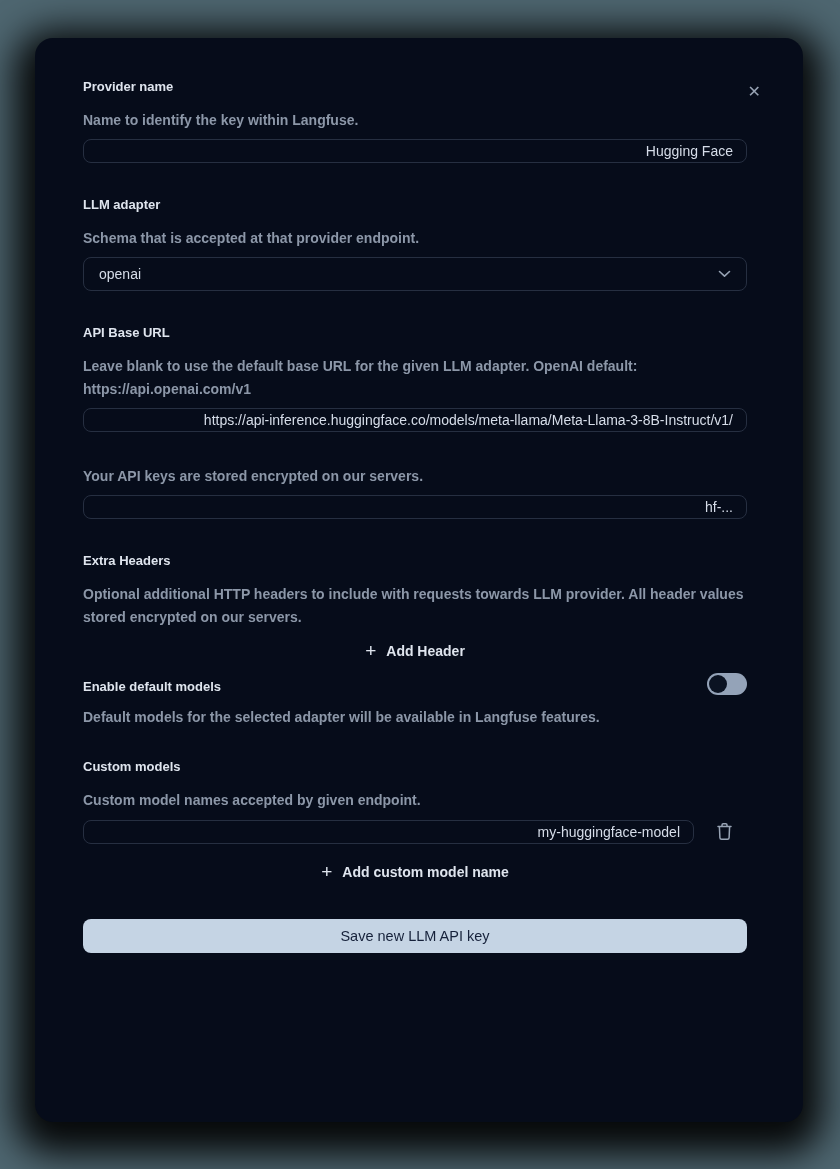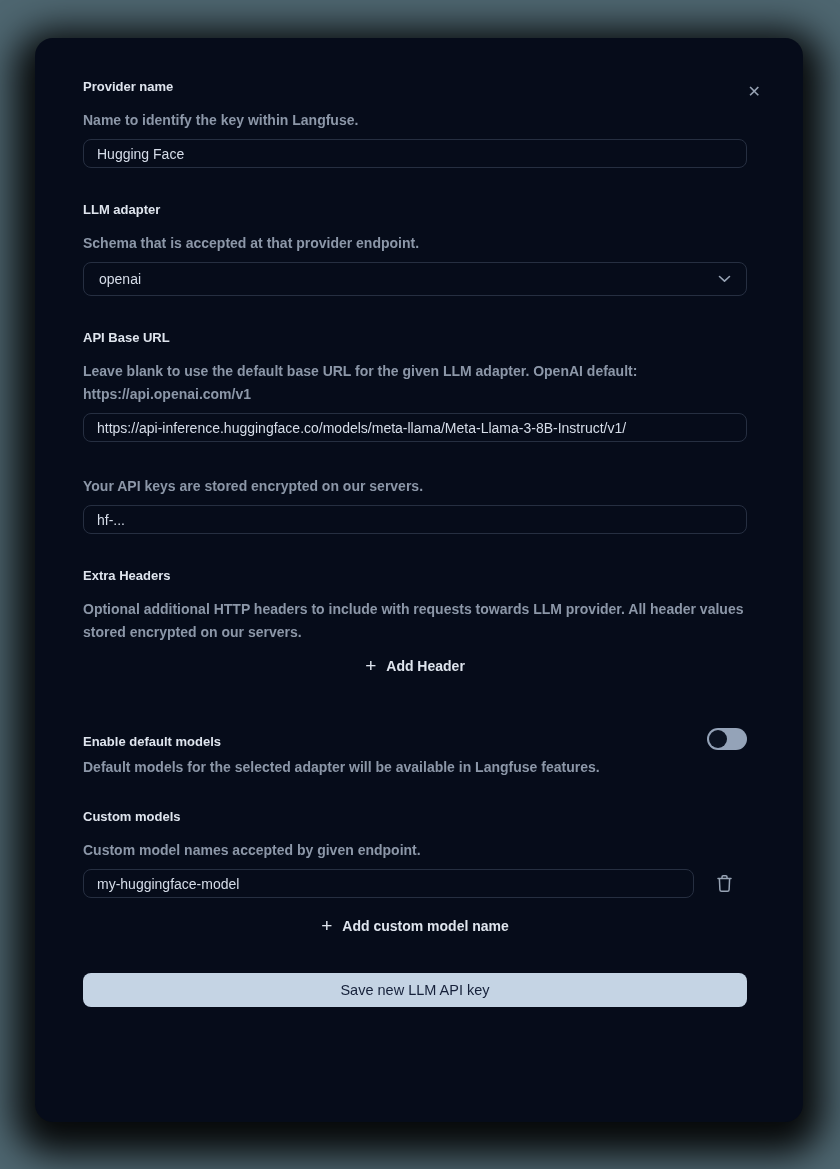--- a/index.html
+++ b/index.html
@@ -42,48 +42,49 @@
   .field{margin-bottom:33px;}
   .field-label{
     font-size:13px;font-weight:700;color:var(--label-text);
     line-height:17px;margin-bottom:14px;
   }
   .field-desc{
     margin:0 0 7px;font-size:14px;font-weight:700;line-height:23px;
     color:var(--description-text);
   }
   .text-input{
-    display:block;width:100%;height:29px;
+    display:block;width:100%;height:24px;
     background:transparent;border:1px solid var(--input-border);border-radius:8px;
     padding:0 13px;font-family:inherit;font-size:14px;color:var(--input-text);
     outline:none;
+    text-align:right;
   }
   .select-input{
     display:flex;align-items:center;justify-content:space-between;
     width:100%;height:34px;background:transparent;
     border:1px solid var(--input-border);border-radius:8px;
     padding:8px 15px;font-family:inherit;font-size:14px;color:var(--input-text);
     cursor:pointer;
   }
   .chevron{flex:none;display:block;}
   .ghost-btn{
     display:flex;align-items:center;gap:10px;margin:12px auto 0;
     background:none;border:none;cursor:pointer;padding:2px 6px;
     font-family:inherit;font-size:14px;font-weight:700;color:var(--label-text);
   }
   .plus-glyph{
     font-size:19px;font-weight:400;line-height:14px;color:var(--label-text);
   }
   .extra-headers .field-desc{margin-bottom:0;}
-  .extra-headers{margin-bottom:56px;}
+  .extra-headers{margin-bottom:16px;}
   .switch-row{
     display:flex;align-items:flex-start;justify-content:space-between;gap:24px;
     margin-bottom:29px;
   }
-  .switch-row .field-label{margin-bottom:4px;line-height:20px;}
+  .switch-row .field-label{margin-bottom:9px;line-height:20px;}
   .switch-row .field-desc{margin:0;}
   .toggle{
     position:relative;flex:none;width:40px;height:22px;margin-top:-4px;
     border:none;border-radius:11px;background:var(--toggle-track-off);cursor:pointer;
   }
   .toggle-thumb{
     position:absolute;left:2px;top:2px;width:18px;height:18px;border-radius:50%;
     background:var(--toggle-thumb);
   }
   .custom-model-row{display:flex;align-items:center;}

